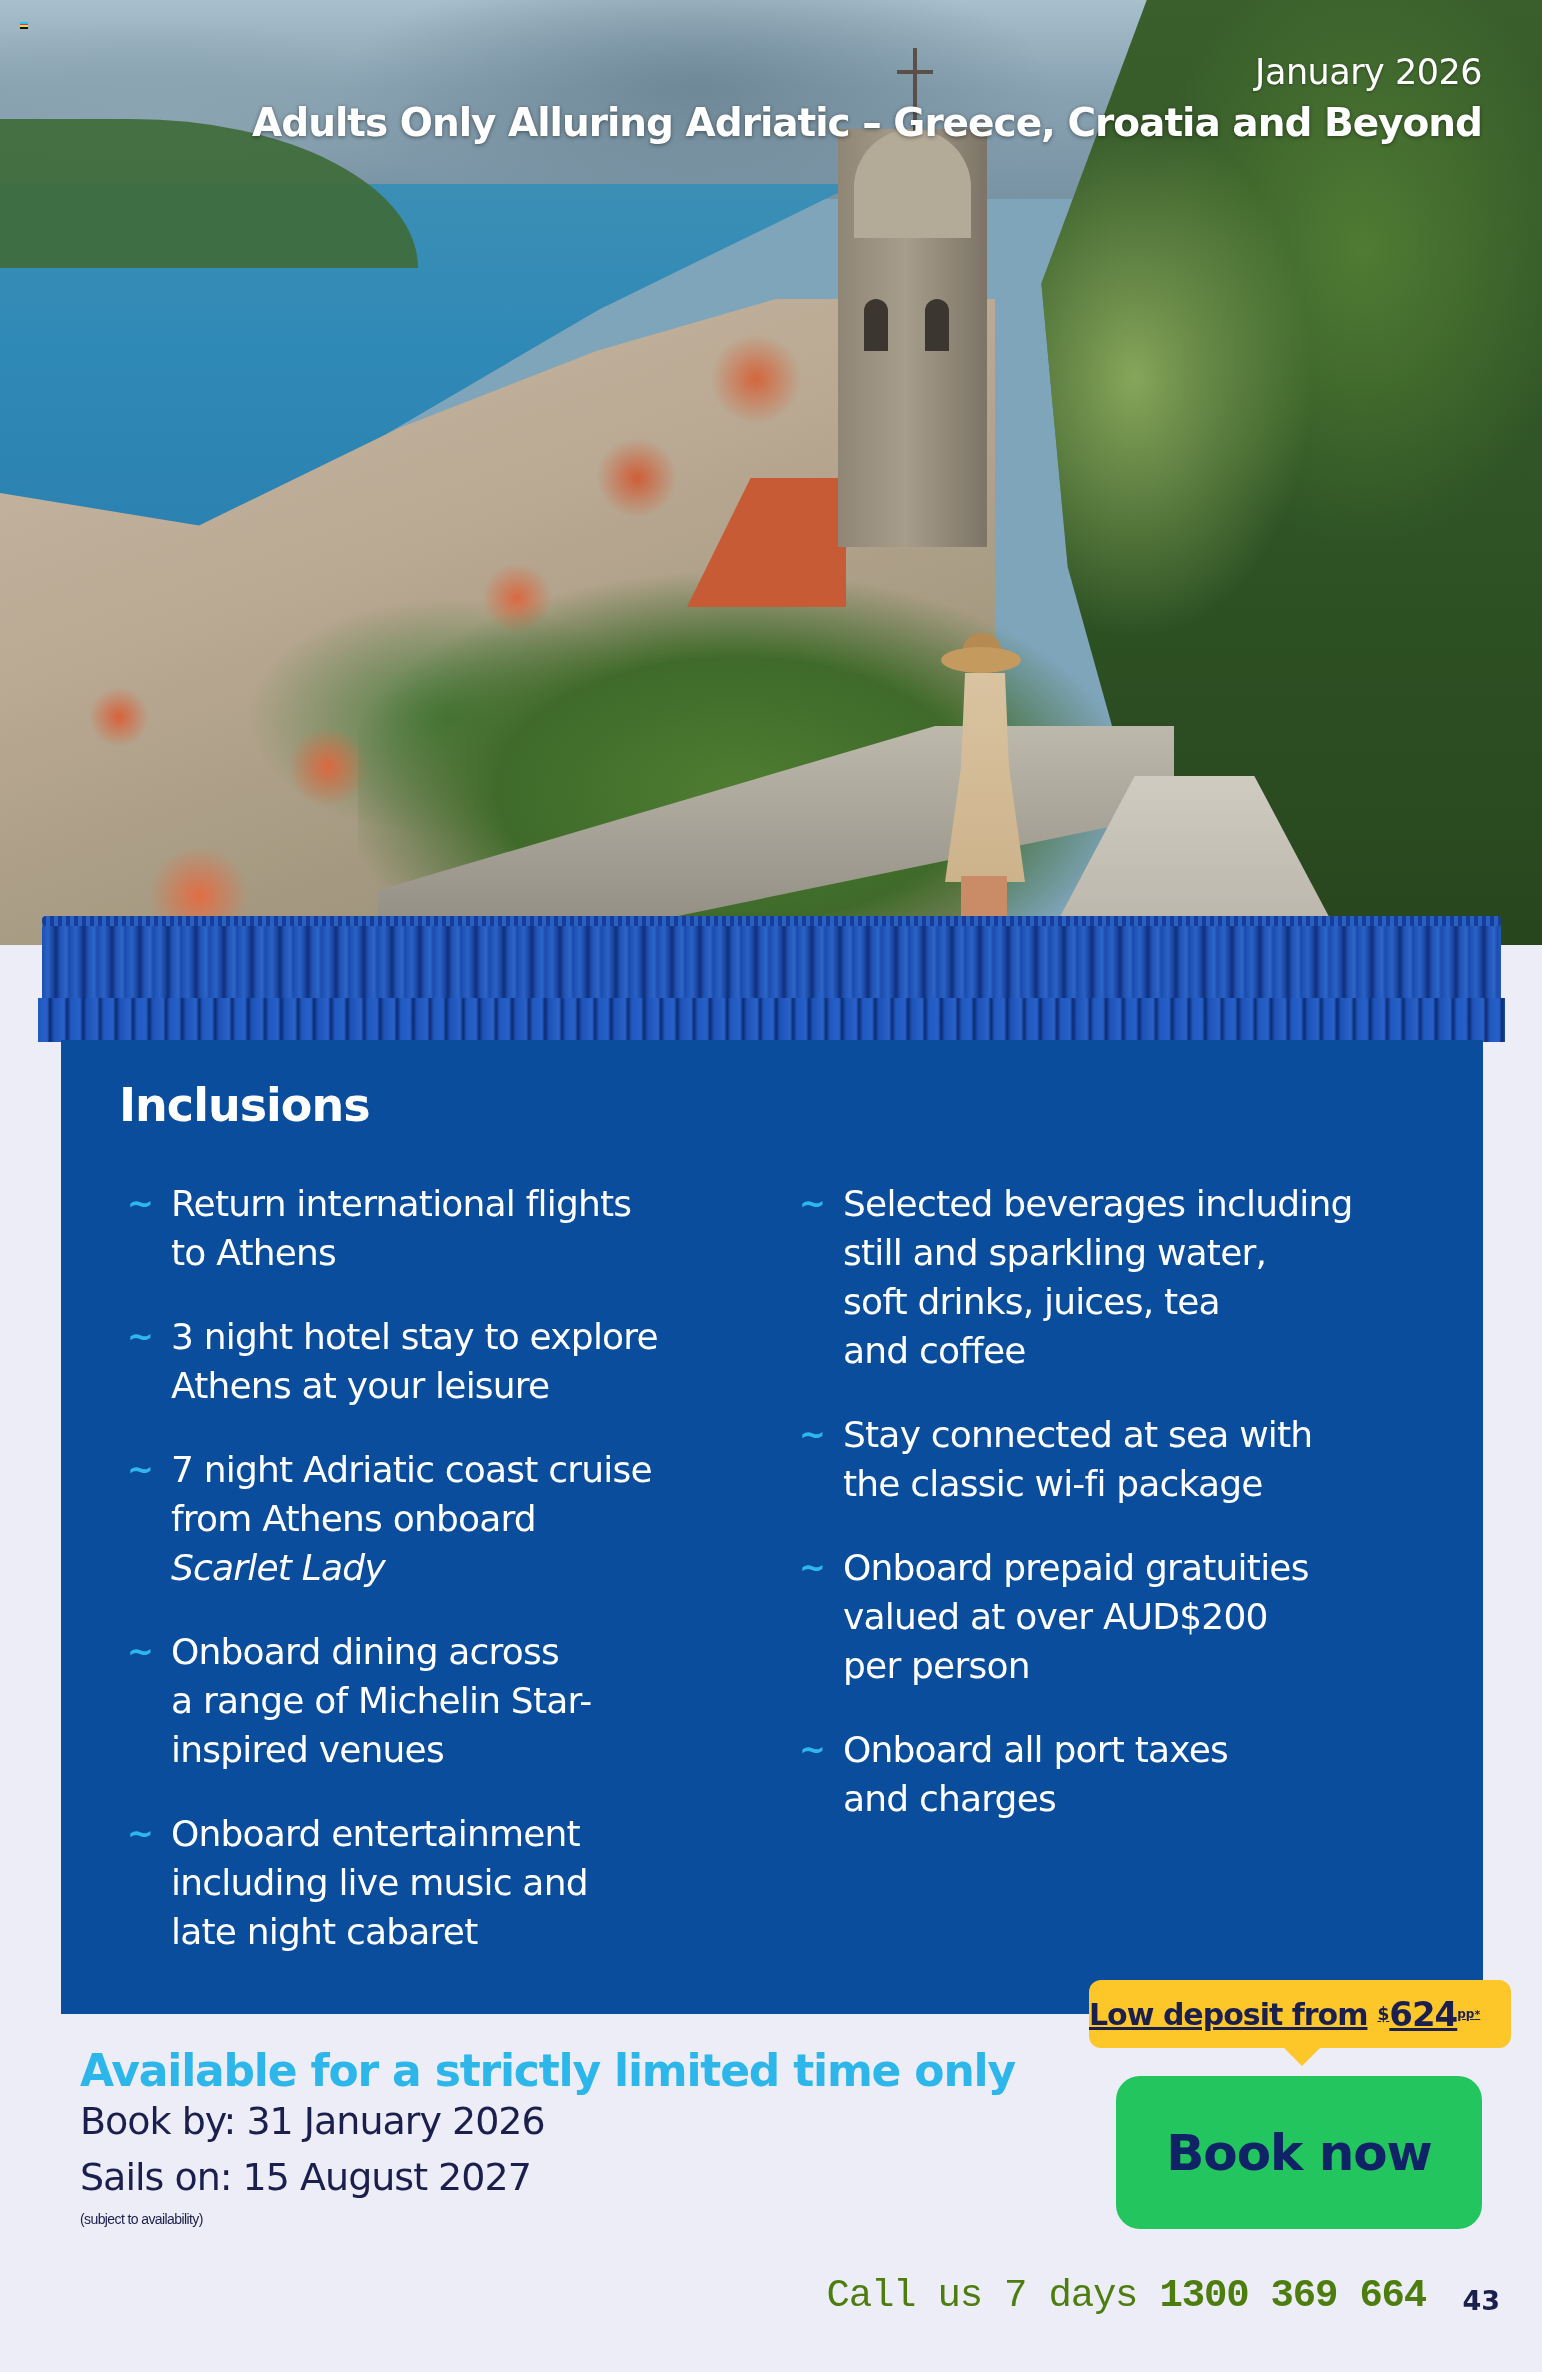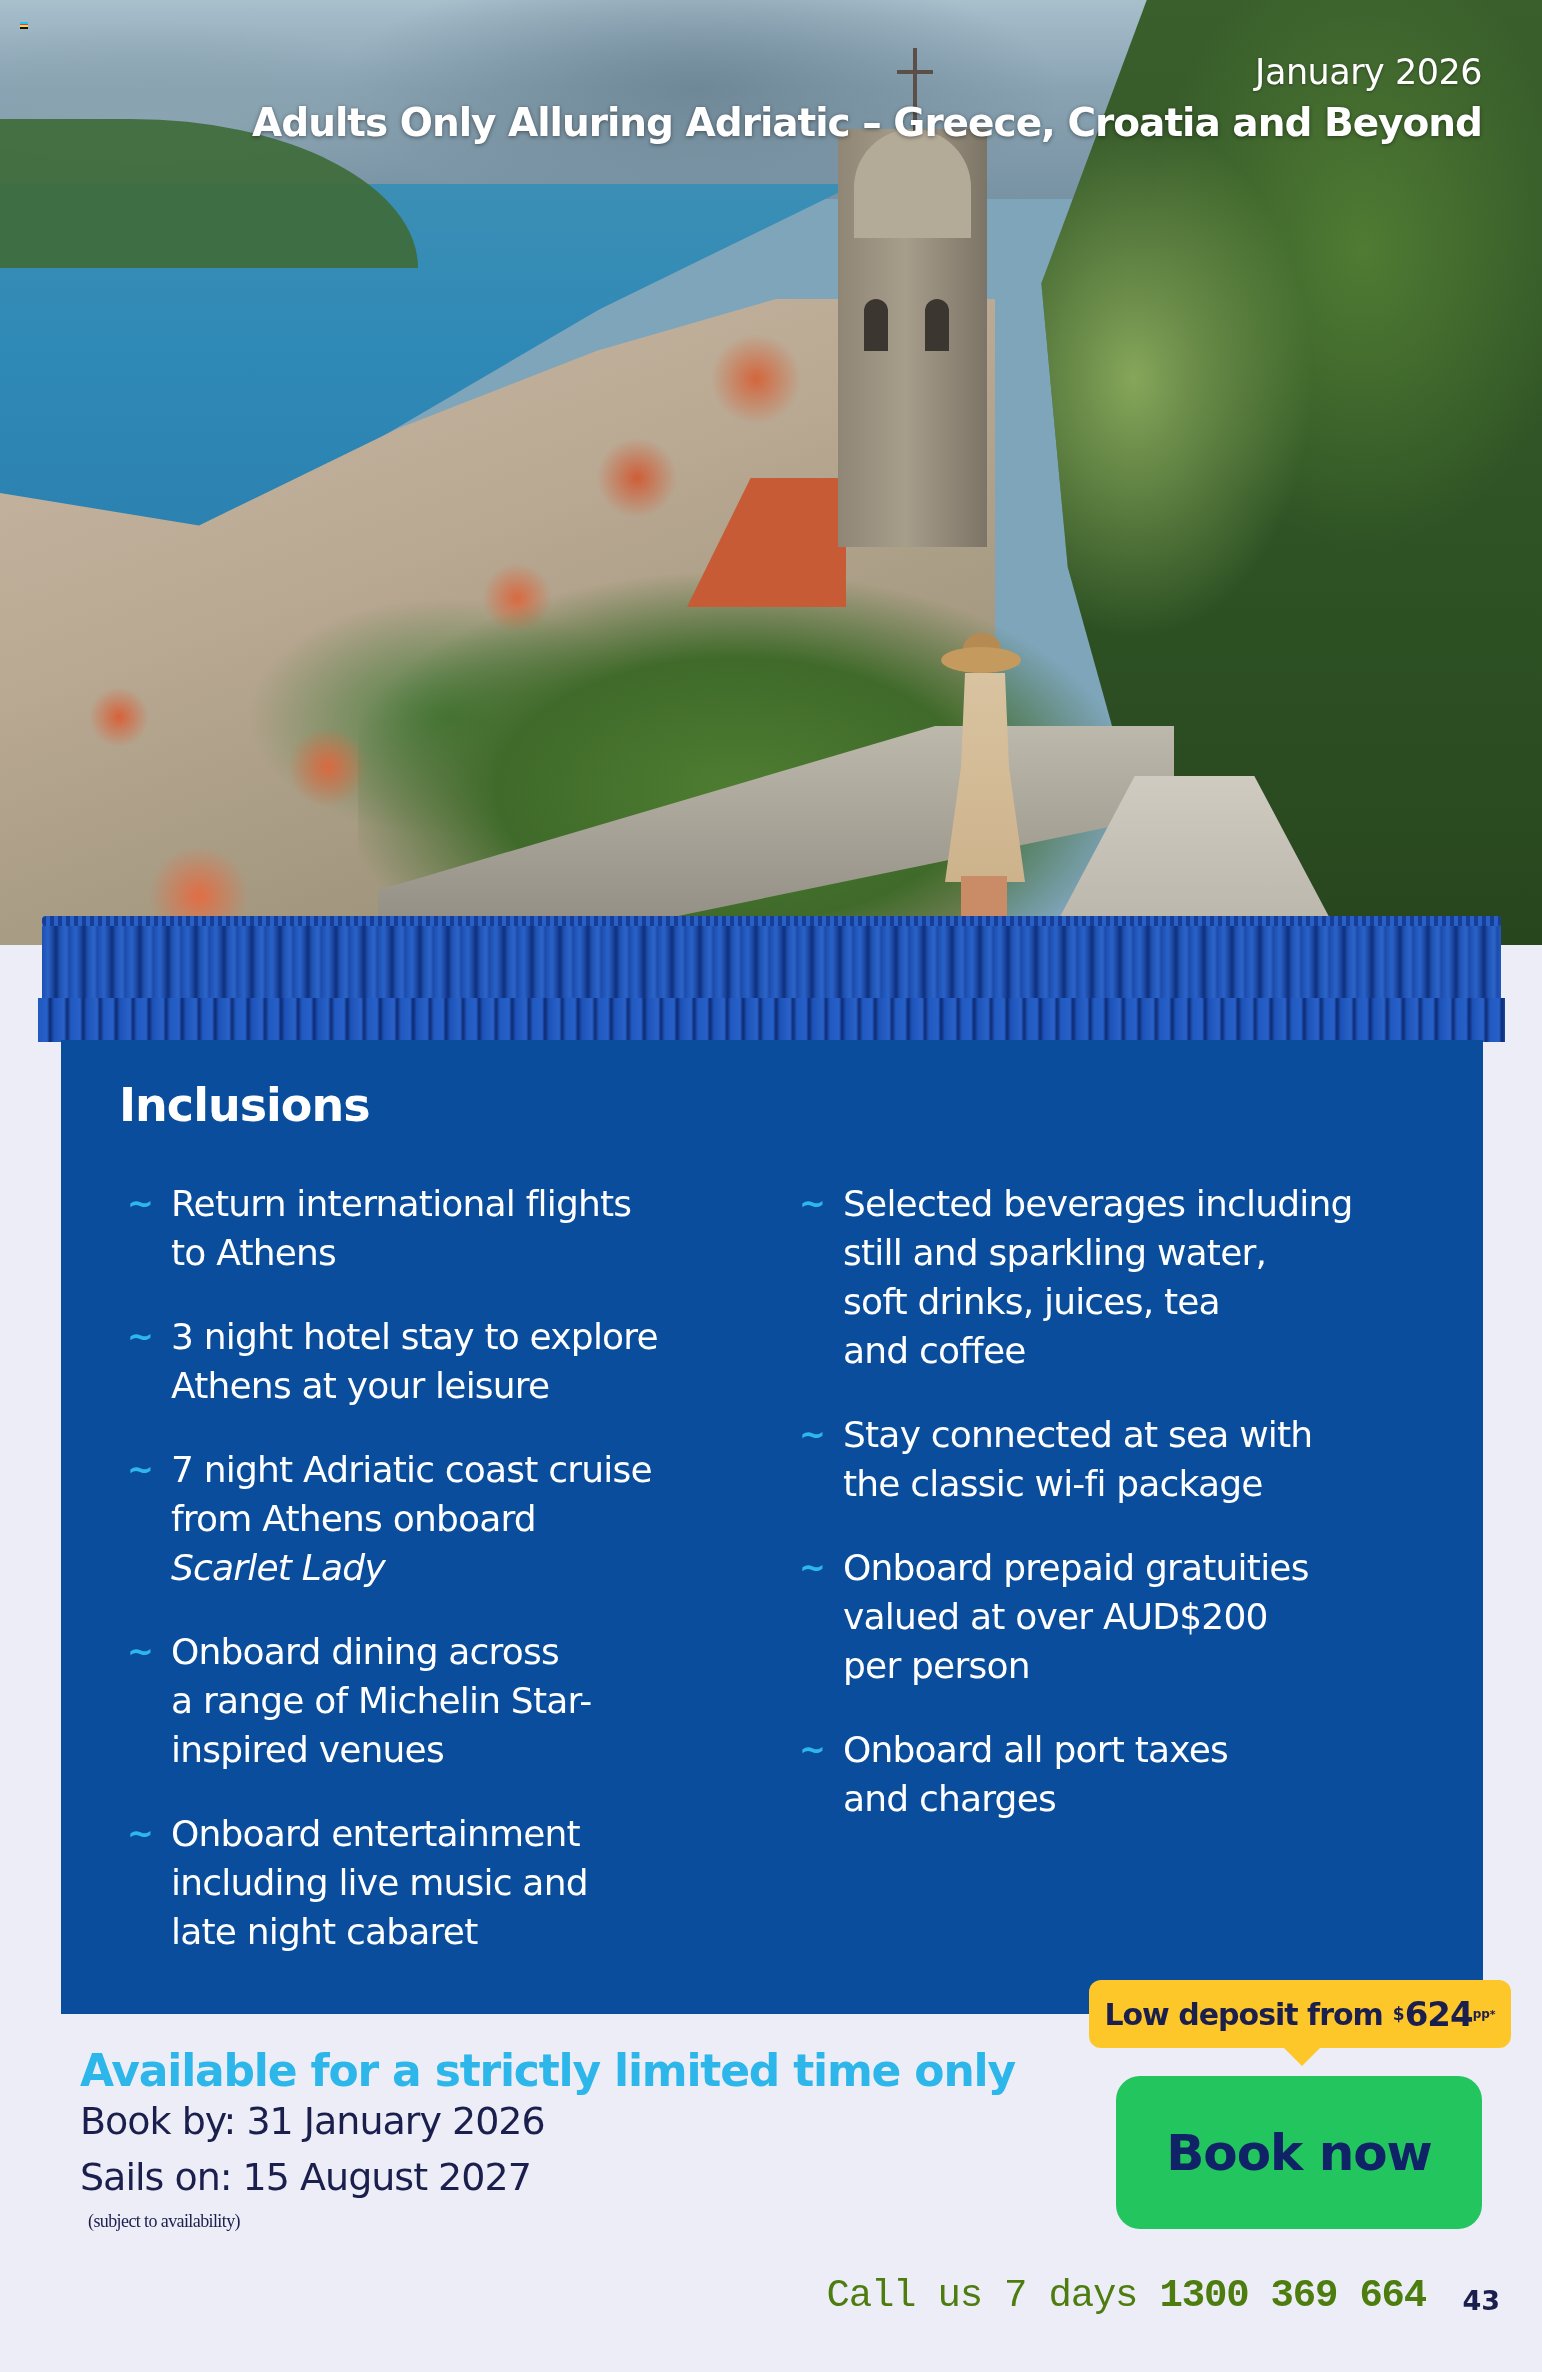--- a/index.html
+++ b/index.html
@@ -181,32 +181,33 @@
       white-space: nowrap;
     }
     .bookby, .sails {
       position: absolute; left: 80px;
       color: #1b1f4d; font-size: 38px; letter-spacing: -1px;
       font-family: "DejaVu Sans", sans-serif;
     }
     .bookby { top: 2099px; }
     .sails { top: 2155px; }
     .subject {
-      position: absolute; left: 88px; top: 2211px;
-      color: #1b1f4d; font-size: 18px; letter-spacing: -0.6px;
-      font-family: Liberation Serif, serif;
+      position: absolute; left: 80px; top: 2211px;
+      color: #1b1f4d; font-size: 14px; letter-spacing: -0.6px;
+      font-family: Liberation Sans, sans-serif;
     }
 
     .deposit-tag {
       position: absolute; left: 1089px; top: 1980px; width: 422px; height: 68px;
       background: #fdc629;
       border-radius: 12px;
-      display: flex; align-items: center; justify-content: center;
+      display: flex; align-items: center; justify-content: flex-start;
       color: #1b1f4d; font-weight: 700;
       font-family: "DejaVu Sans", sans-serif;
+      text-decoration: underline;
     }
     .deposit-tag::after {
       content: ""; position: absolute; left: 195px; bottom: -18px;
       width: 0; height: 0;
       border-left: 18px solid transparent; border-right: 18px solid transparent;
       border-top: 18px solid #fdc629;
     }
     .deposit-tag .label { font-size: 30px; letter-spacing: -1px; }
     .deposit-tag .cur { font-size: 17px; vertical-align: 14px; margin-left: 10px; }
     .deposit-tag .amt { font-size: 34px; letter-spacing: -1px; }

